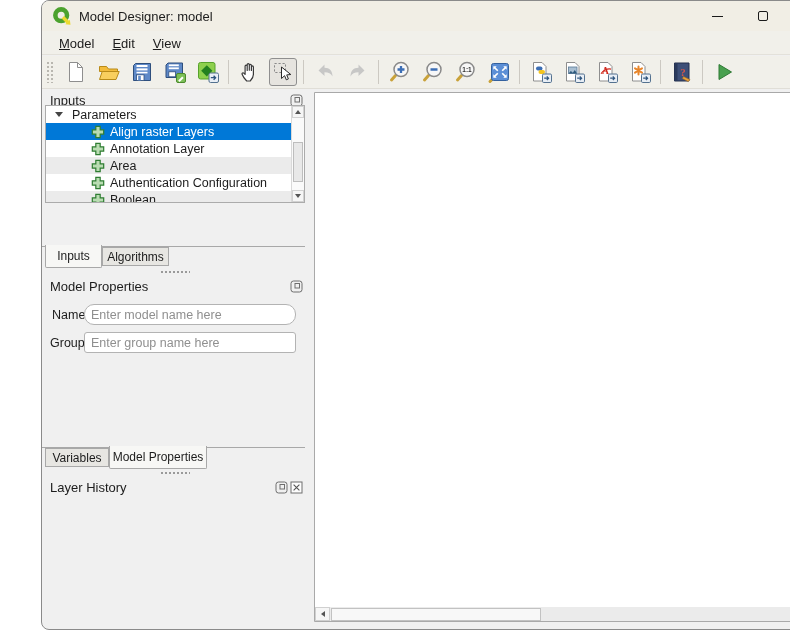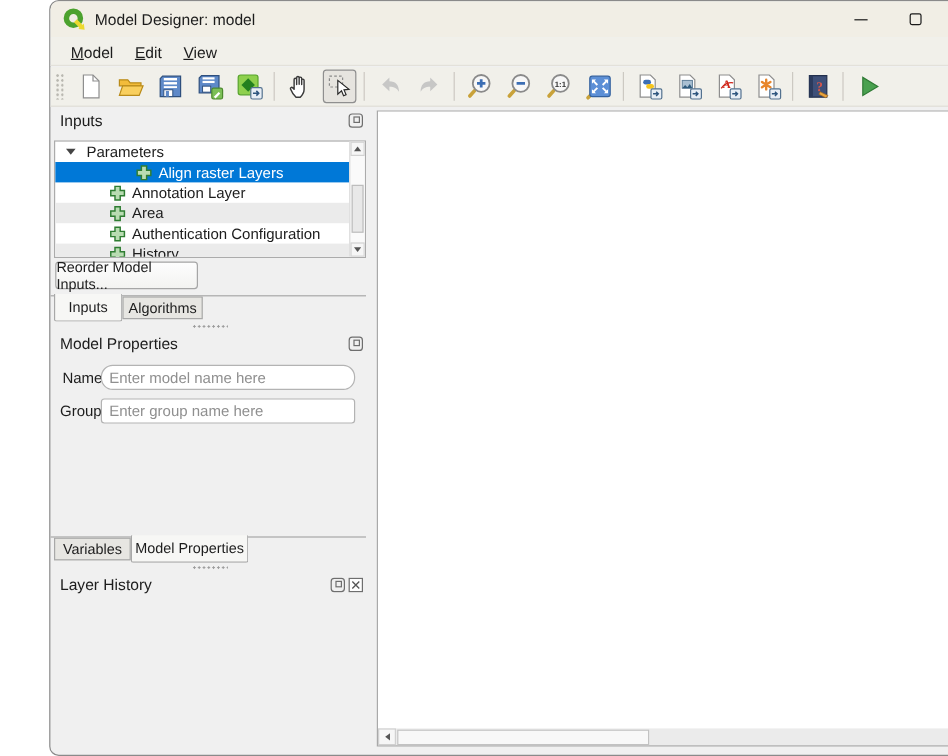--- a/index.html
+++ b/index.html
@@ -33,26 +33,26 @@
     border:1px solid transparent; border-radius:3px; margin:0 2.5px; flex:none;}
   .tb-btn svg{ width:24px; height:24px; }
   .tb-btn.active{ background:#e6e4df; border-color:#8f8f8f; }
   .tb-btn.disabled svg{ opacity:.9; }
   .tb-sep{ width:1px; height:24px; background:#ccc9c2; margin:0 4px; flex:none;}
   
   .left-panel{ position:absolute; left:0; top:88px; width:266px; height:533px; }
   .dock-title{ position:absolute; left:8px; font-size:13px; }
   .dock-icons{ position:absolute; right:4px; display:flex; gap:2px; }
   .dock-icons svg{ width:13px; height:13px; }
-  .treebox{ position:absolute; left:3px; top:28px; width:260px; height:98px;
+  .treebox{ position:absolute; left:3px; top:16px; width:260px; height:98px;
     background:#fff; border:1px solid #ababab; overflow:hidden; }
   .tree-view{ position:absolute; left:0; top:0; right:13px; bottom:0; }
   .trow{ height:17px; display:flex; align-items:center; font-size:12.5px; white-space:nowrap; }
   .trow.alt{ background:#ebebeb;text-align:center; }
-  .trow.sel{ background:#0078d7; color:#fff;padding-left:22px; }
+  .trow.sel{ background:#0078d7; color:#fff; }
   .expander{ width:0; height:0; border-left:4px solid transparent; border-right:4px solid transparent;
     border-top:5px solid #444; margin:0 9px 0 9px; }
   .plus-ic{ width:14px; height:14px; margin:0 5px 0 45px; flex:none;}
   .tree-sb{ position:absolute; right:0; top:0; bottom:0; width:13px; background:#fafafa;
     border-left:1px solid #d9d9d9; }
   .sb-btn{ position:absolute; left:0; right:0; height:12px; background:#f6f6f6;
     display:flex; align-items:center; justify-content:center; border:1px solid #d2d2d2; }
   .tri-up{ width:0;height:0;border-left:3.5px solid transparent;border-right:3.5px solid transparent;border-bottom:4px solid #555;}
   .tri-down{ width:0;height:0;border-left:3.5px solid transparent;border-right:3.5px solid transparent;border-top:4px solid #555;}
   .tri-left{ width:0;height:0;border-top:3.5px solid transparent;border-bottom:3.5px solid transparent;border-right:4px solid #555;}
@@ -328,35 +328,34 @@
         <div class="trow">
           <svg class="plus-ic" viewBox="0 0 16 16">
               <path d="M5.5 1.5h5v4h4v5h-4v4h-5v-4h-4v-5h4z" fill="#b9dcb2" stroke="#2f7d32" stroke-width="1.4"></path>
             </svg>
           <span>Authentication Configuration</span>
         </div>
         <div class="trow alt">
           <svg class="plus-ic" viewBox="0 0 16 16">
               <path d="M5.5 1.5h5v4h4v5h-4v4h-5v-4h-4v-5h4z" fill="#b9dcb2" stroke="#2f7d32" stroke-width="1.4"></path>
             </svg>
-          <span>History</span>
+          <span>Boolean</span>
         </div>
       </div>
       <div class="tree-sb">
         <div class="sb-btn" style="top:0;">
             <span class="tri-up"></span>
           </div>
         <div class="tree-thumb"></div>
         <div class="sb-btn" style="bottom:0;">
             <span class="tri-down"></span>
           </div>
       </div>
     </div>
 
-    <div class="reorder-btn">Reorder Model Inputs...</div>
 
     <div class="tabline" style="top:157px;"></div>
     <div class="tab on" style="left:3px; top:156px; width:57px;">Inputs</div>
     <div class="tab" style="left:60px; top:158px; width:67px;">Algorithms</div>
 
     <div class="splitter" style="top:181px;"></div>
 
     <div class="dock-title" style="top:190px;">Model Properties</div>
     <div class="dock-icons" style="top:191px; right:5px;">
       <svg viewBox="0 0 13 13" fill="none" stroke="#6e6e6e">

